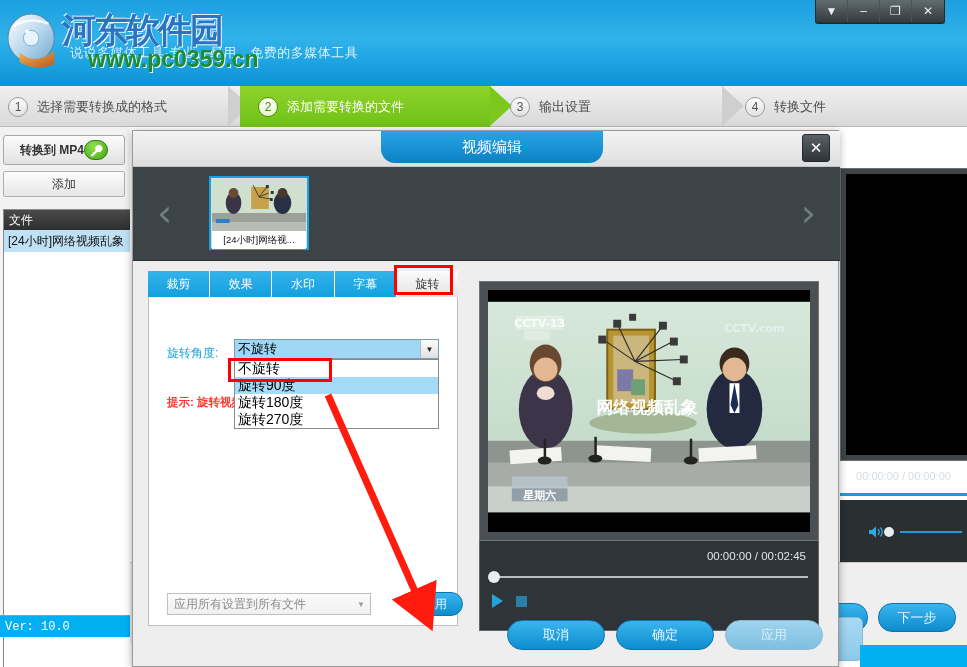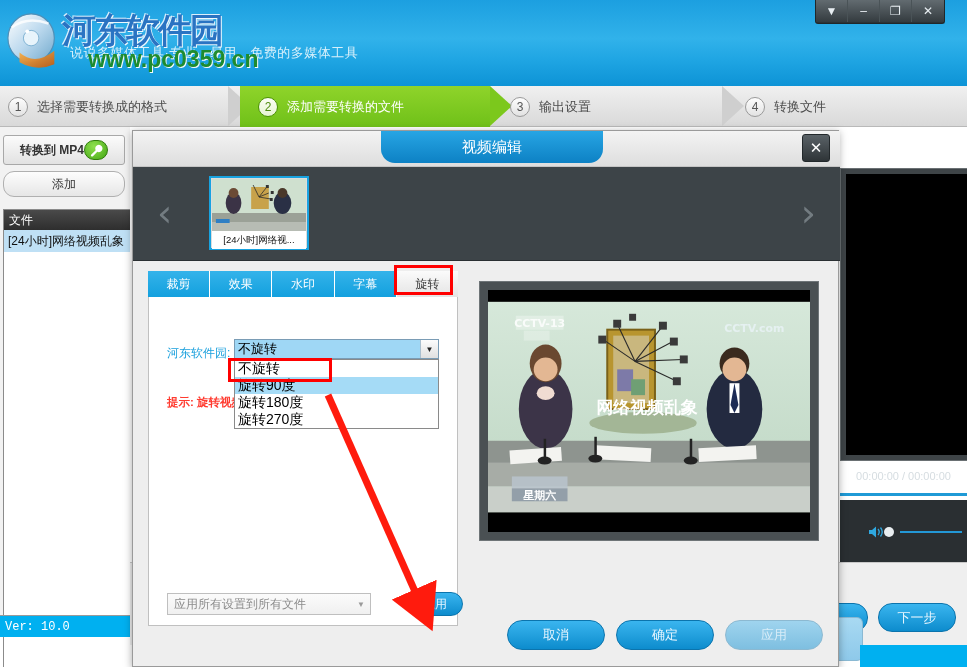--- a/index.html
+++ b/index.html
@@ -84,21 +84,21 @@
   }
   .wrench-badge {
     width: 24px; height: 20px; border-radius: 10px;
     background: radial-gradient(circle at 40% 30%, #8fe04f, #43a613);
     border: 1px solid #2f7c0a; display:flex;align-items:center;justify-content:center;
     color: #fff; font-size: 11px;
   }
   .btn-add {
     position: absolute; left: 3px; top: 44px; width: 122px; height: 26px;
     background: linear-gradient(to bottom,#fdfdfd,#e6e6e6);
-    border: 1px solid #b0b0b0; border-radius: 11px;
+    border: 1px solid #b0b0b0; border-radius: 2px;
     display: flex; align-items: center; justify-content: center;
     font-size: 12px; color: #333;
   }
   .file-list { position: absolute; left: 3px; top: 82px; width: 127px; height: 530px; background: #fff; border: 1px solid #8b8b8b; border-right: none; }
   .file-head {
     height: 20px; background: linear-gradient(to bottom,#4a4a4a,#2e2e2e);
     color: #fff; font-size: 12px; display: flex; align-items: center; padding-left: 5px;
   }
   .file-row {
     height: 22px; background: #bfe0f5; color: #111; font-size: 12px;
@@ -394,21 +394,21 @@
             <rect x="60" y="12" width="3" height="3" fill="#333"></rect>
             <rect x="59" y="19" width="3" height="3" fill="#333"></rect>
           </svg>
         </div>
         <div class="cap">[24小时]网络视...</div>
       </div>
     </div>
 
     <div class="editor-body">
 
-      <div class="lbl-angle">河东软件园:</div>
+      <div class="lbl-angle">旋转角度:</div>
 
       <div class="combo">
         <div class="val">不旋转</div>
         <div class="arw">▼</div>
       </div>
 
       <div class="dropdown">
         <div class="opt">不旋转</div>
         <div class="opt hl">旋转90度</div>
         <div class="opt">旋转180度</div>
@@ -506,20 +506,27 @@
             <rect x="36" y="41" width="26" height="10" fill="#ffffff" opacity=".3"></rect>
           </g>
           <text x="268" y="42" font-size="11" font-family="DejaVu Sans" fill="#e9f3f6" text-anchor="middle" font-weight="bold" opacity=".85">CCTV.com</text>
           <rect x="24" y="188" width="56" height="12" fill="#b9c3cc" opacity=".85"></rect>
           <rect x="24" y="200" width="56" height="13" fill="#8d99a5" opacity=".9"></rect>
           <text x="52" y="211" font-size="11" font-family="DejaVu Sans" fill="#ffffff" text-anchor="middle" font-weight="bold">星期六</text>
         </svg>
       </div>
     </div>
 
+    <div class="ctrlpanel">
+      <div class="time-readout">00:00:00 / 00:02:45</div>
+      <div class="seek-track"></div>
+      <div class="seek-knob"></div>
+      <div class="play-btn"></div>
+      <div class="stop-btn"></div>
+    </div>
 
     <div class="dlg-footer">
       <div class="fbtn pri" style="left:483px;">确定</div>
       <div class="fbtn pri" style="left:374px;">取消</div>
       <div class="fbtn dim" style="left:592px;">应用</div>
     </div>
   </div>
 
   <div class="annot-box" style="left:394px; top:265px; width:59px; height:30px;"></div>
   <div class="annot-box" style="left:228px; top:358px; width:104px; height:24px;"></div>

